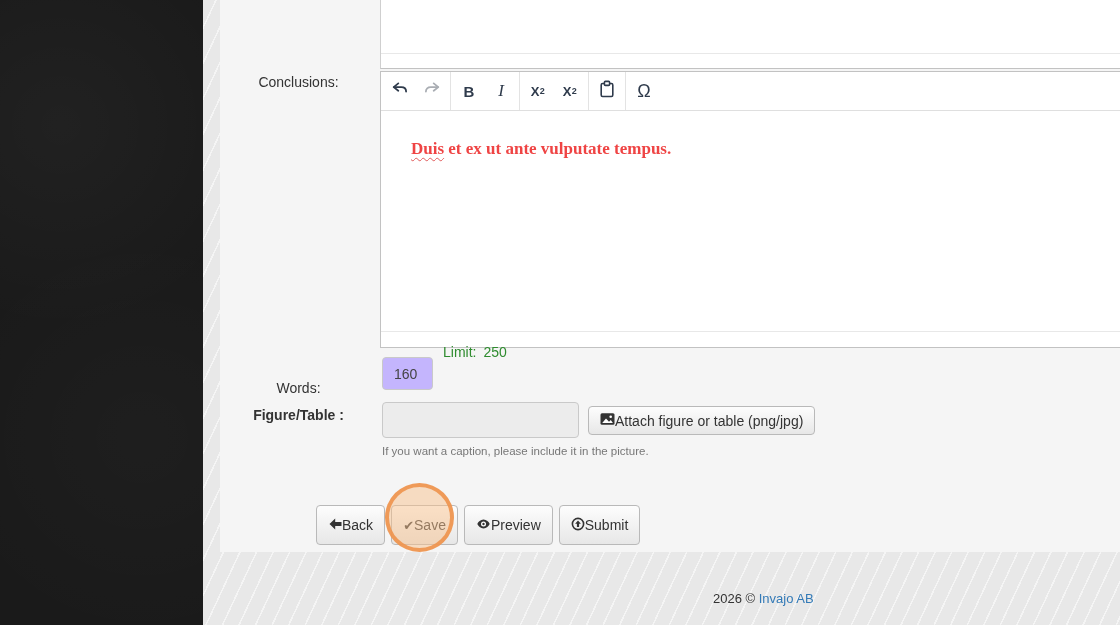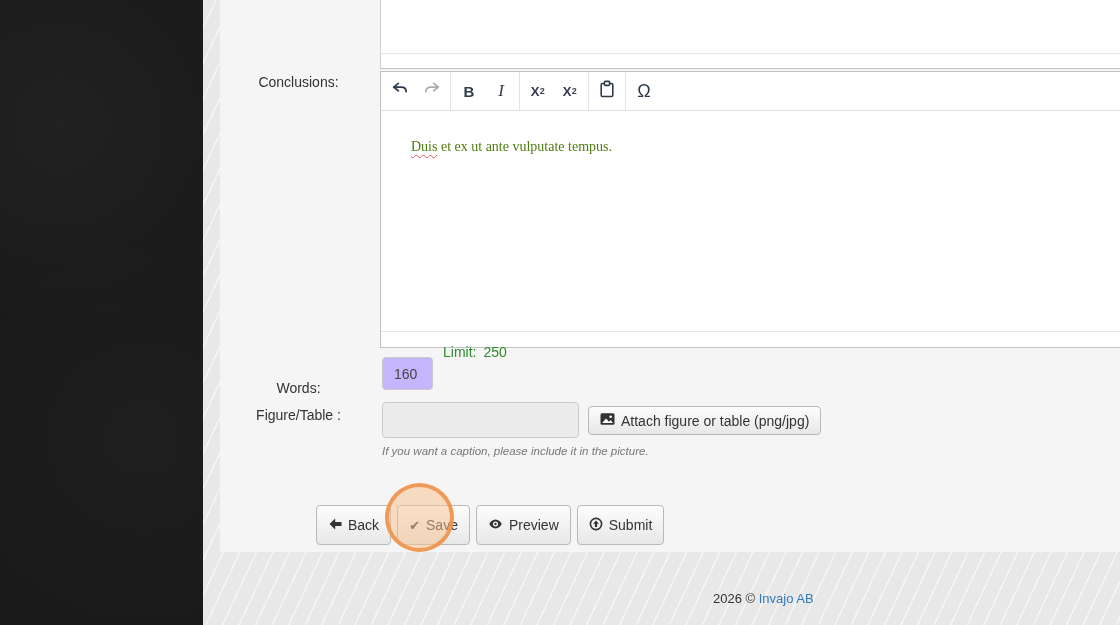--- a/index.html
+++ b/index.html
@@ -41,39 +41,39 @@
     justify-content:center; cursor:pointer; border-radius:3px; }
   .tb-sep { width:1px; height:38px; background:#e3e3e3; margin:0 2px; align-self:center; }
   .tb-bold { font-size:15px; font-weight:800; }
   .tb-italic { font-family:"Liberation Serif", serif; font-style:italic; font-size:17px; }
   .tb-script { font-size:13px; font-weight:700; letter-spacing:.3px; }
   .tb-script sub, .tb-script sup { font-size:9px; font-weight:800; }
   .tb-omega { font-size:18px; font-weight:500; }
   .tb-disabled { color:#a9adb3; }
 
   .editor-content { height:220px; padding:28px 12px 0 30px;
-    font-family:"Liberation Serif", serif; font-size:14px; color:#4d7c0f; cursor:text; }
+    font-family:"Liberation Serif", serif; font-size:17px; color:#ef4444; cursor:text;font-weight:bold; }
   .squiggle { text-decoration:underline; text-decoration-style:wavy;
     text-decoration-color:#e05c5c; text-decoration-thickness:1px; text-underline-offset:3px; }
   .editor-footbar { height:16px; background:#fff; border-top:1px solid #e8e8e8; }
 
   
   .words-label { left:220px; top:380px; }
   .words-input { left:382px; top:357px; width:51px; height:33px;
     background:#c4b5fd; border:1px solid #c9c9c9; border-radius:4px;
     font-size:14px; color:#444; padding-left:11px; font-family:"Liberation Sans", sans-serif; }
   .limit-wrap { left:443px; top:344px; font-size:14px; }
   .limit-label { color:#2e8b2e; }
   .limit-value { color:#2e8b2e; margin-left:7px; }
 
   
-  .figure-label { left:220px; top:407px; }
+  .figure-label { left:220px; top:407px;font-weight:bold; }
   .figure-input { left:382px; top:402px; width:197px; height:36px;
     background:#ececec; border:1px solid #c9c9c9; border-radius:4px; }
-  .btn { display:inline-flex; align-items:center; gap:6px;
+  .btn { display:inline-flex; align-items:center; 
     background:linear-gradient(#fdfdfd,#e7e7e7); border:1px solid #b9b9b9;
     border-radius:4px; color:#333; font-size:14px; padding:4px 11px; height:29px;
     cursor:pointer; font-family:"Liberation Sans", sans-serif; }
   .attach-btn { left:588px; top:406px; }
   .helper { left:382px; top:445px; font-size:11.5px; color:#777; }
 
   
   .actions { left:316px; top:505px; display:flex; gap:6px; }
   .actions .btn { height:40px; }
   .check-glyph { font-size:13px; color:#333; line-height:1; }
@@ -159,21 +159,21 @@
   <button class="abs btn attach-btn" style="left:368px;">
     <span>
       <svg width="15" height="14" viewBox="0 0 15 14">
         <rect x="0.5" y="1.2" width="14" height="11.6" rx="1.5" fill="#333"></rect>
         <circle cx="10.7" cy="4.7" r="1.3" fill="#fff"></circle>
         <path d="M2.2 11 6 6.4l3 3.3 1.8-1.8 2.1 3.1Z" fill="#fff"></path>
       </svg>
     </span>
     <span>Attach figure or table (png/jpg)</span>
   </button>
-  <div class="abs helper" style="left:162px;font-style:italic;">If you want a caption, please include it in the picture.</div>
+  <div class="abs helper" style="left:162px;">If you want a caption, please include it in the picture.</div>
 
   <div class="abs actions" style="left:96px;">
     <button class="btn">
       <span>
         <svg width="14" height="14" viewBox="0 0 14 14">
           <path d="M7.2 1.4 1.5 7l5.7 5.6V9.1h6.3V4.9H7.2Z" fill="#333"></path>
         </svg>
       </span>
       <span>Back</span>
     </button>

